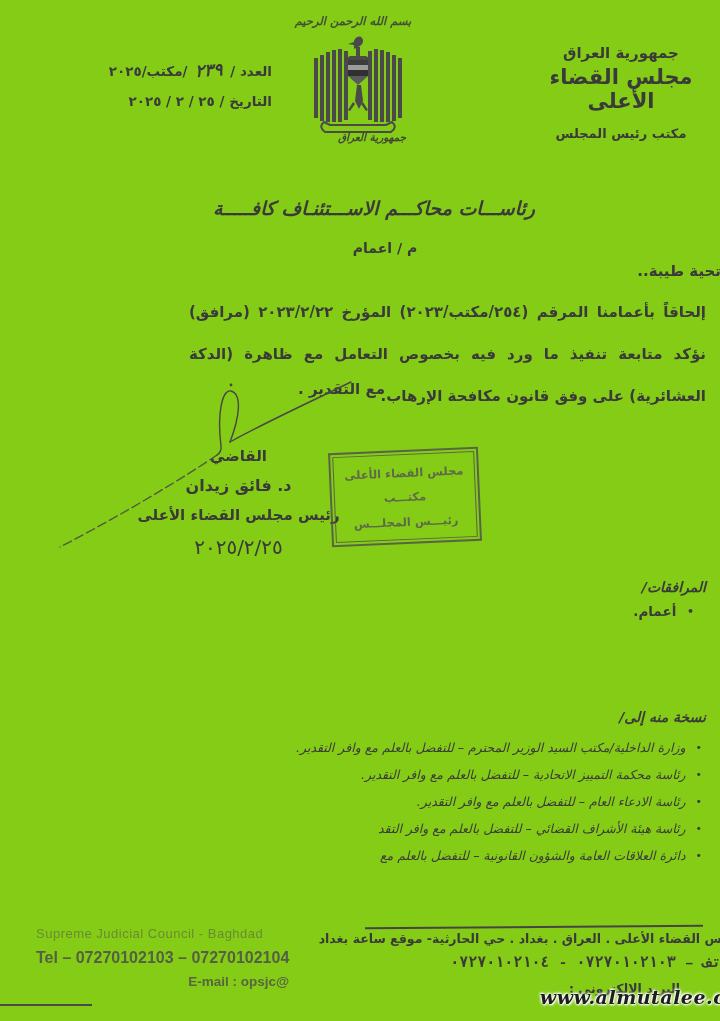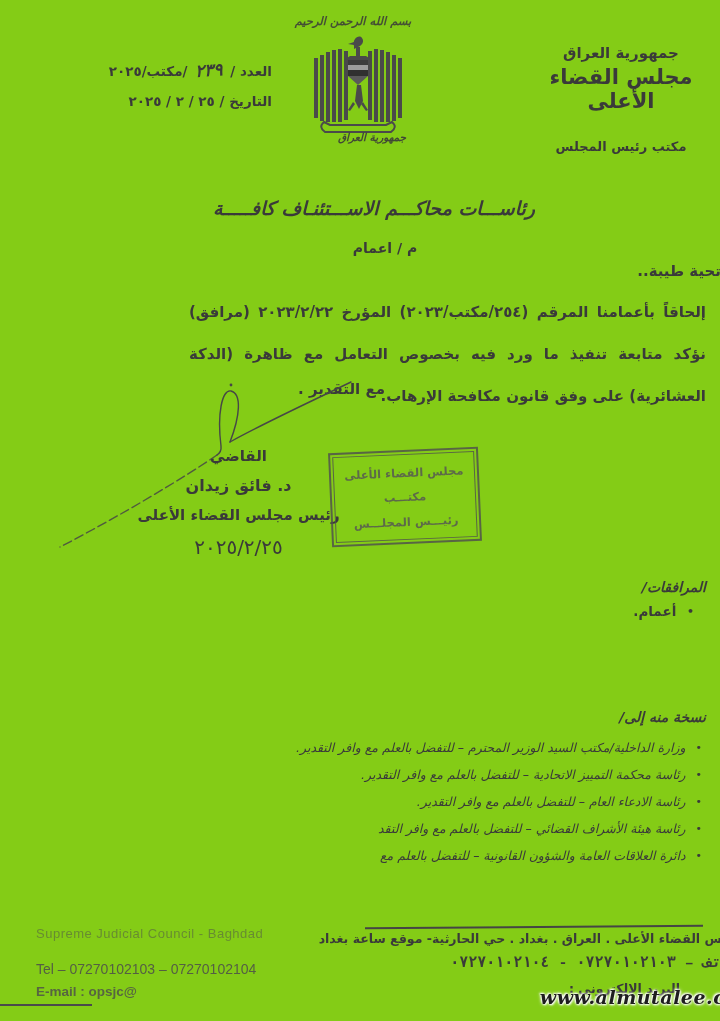--- a/index.html
+++ b/index.html
@@ -12,21 +12,21 @@
   .rtl{direction:rtl;unicode-bidi:plaintext;}
   
   .bismillah{top:14px;left:288px;width:130px;text-align:center;
     font-size:11.5px;font-weight:bold;font-style:italic;opacity:.85;}
   .emblem{top:34px;left:310px;width:96px;height:100px;}
   .emblem-caption{top:131px;left:322px;width:100px;text-align:center;
     font-size:10.5px;font-weight:bold;font-style:italic;letter-spacing:.5px;opacity:.9;}
   .org{top:44px;right:50px;width:186px;text-align:center;}
   .org-country{font-size:15px;font-weight:bold;}
   .org-council{font-size:21px;font-weight:bold;margin-top:3px;}
-  .org-office{font-size:13px;font-weight:bold;margin-top:26px;}
+  .org-office{font-size:13px;font-weight:bold;margin-top:13px;}
   .ref{top:60px;left:60px;width:212px;text-align:right;font-size:13.5px;font-weight:bold;}
   .ref-line{white-space:nowrap;}
   .ref-line + .ref-line{margin-top:13px;}
   .hand{font-size:17px;font-style:italic;margin:0 3px;display:inline-block;transform:rotate(-4deg);}
   
   .addressee{top:197px;left:178px;width:392px;text-align:center;
     font-size:19px;font-weight:bold;font-style:italic;}
   .subject{top:240px;left:310px;width:150px;text-align:center;font-size:14px;font-weight:bold;}
   .greeting{top:262px;right:43px;font-size:15px;font-weight:bold;}
   .body-par{top:291px;right:58px;width:517px;font-size:15px;font-weight:bold;
@@ -52,22 +52,22 @@
   .copies-label{top:709px;right:58px;font-size:14px;font-weight:bold;font-style:italic;}
   .copies{top:734px;right:62px;text-align:right;}
   .copy-item{font-size:12.5px;font-weight:normal;font-style:italic;line-height:27px;white-space:nowrap;margin-left:28px;}
   
   .footer-rule{top:926px;left:365px;width:338px;height:2px;background:#454545;transform:rotate(-.4deg);}
   .ft-ar-address{top:931px;right:20px;font-size:12.5px;font-weight:bold;}
   .ft-ar-phone{top:953px;right:25px;font-size:15px;font-weight:bold;font-family:Liberation Mono, monospace;}
   .ft-ar-email{top:981px;right:84px;font-size:12.5px;font-weight:bold;}
   .ft-en{top:926px;left:36px;font-family:"Liberation Sans",sans-serif;color:#4c4c4c;}
   .ft-en-org{font-size:13px;letter-spacing:.5px;opacity:.5;}
-  .ft-en-phone{font-size:14px;margin-top:20px;opacity:.85;}
-  .ft-en-email{font-size:13.5px;margin-top:7px;font-weight:bold;opacity:.8;}
+  .ft-en-phone{font-size:16px;margin-top:8px;opacity:.85;font-weight:bold;}
+  .ft-en-email{font-size:13.5px;margin-top:7px;font-weight:bold;opacity:.8;text-align:right;}
   .watermark{top:986px;right:5px;font-family:"DejaVu Serif",serif;
     font-size:19px;font-weight:bold;font-style:italic;color:#1e1e1e;letter-spacing:.5px;
     text-shadow:0 0 2px #fff,0 0 4px #fff,1px 1px 2px #fff,-1px -1px 2px #fff;}
   .corner-line{top:1004px;left:0;width:92px;height:2px;background:#4a4a4a;}
 </style>
 </head>
 <body>
 
 <div class="page">
 

